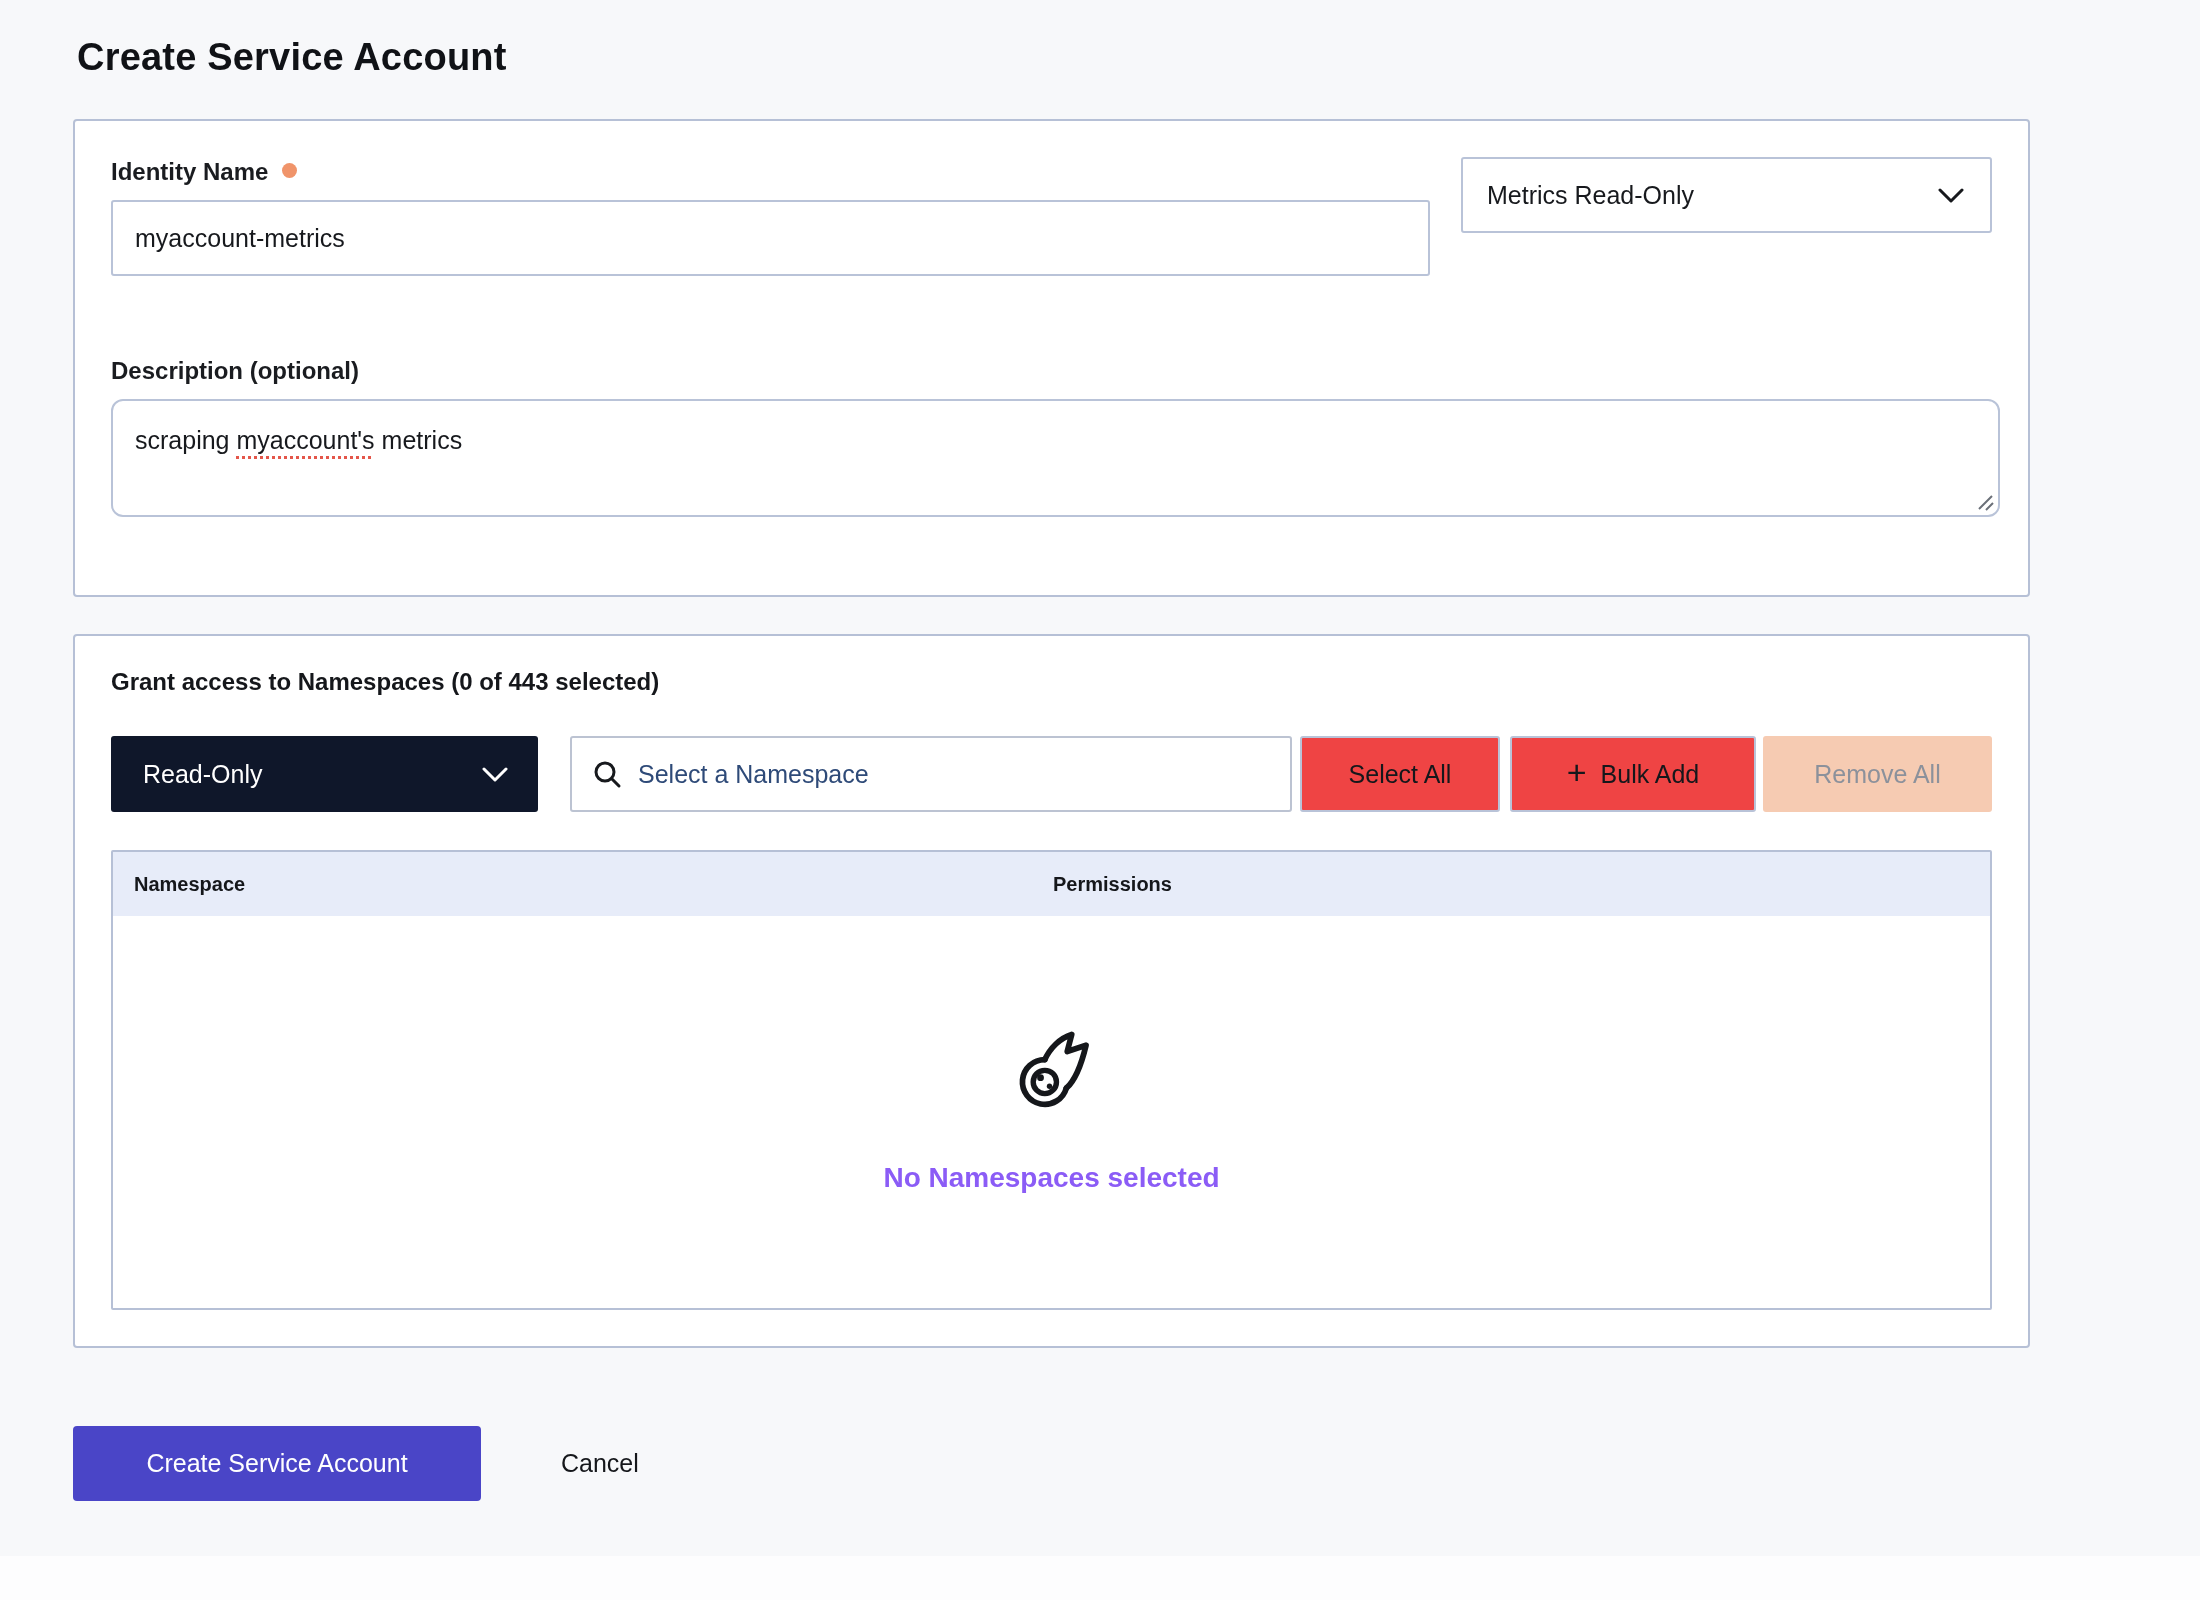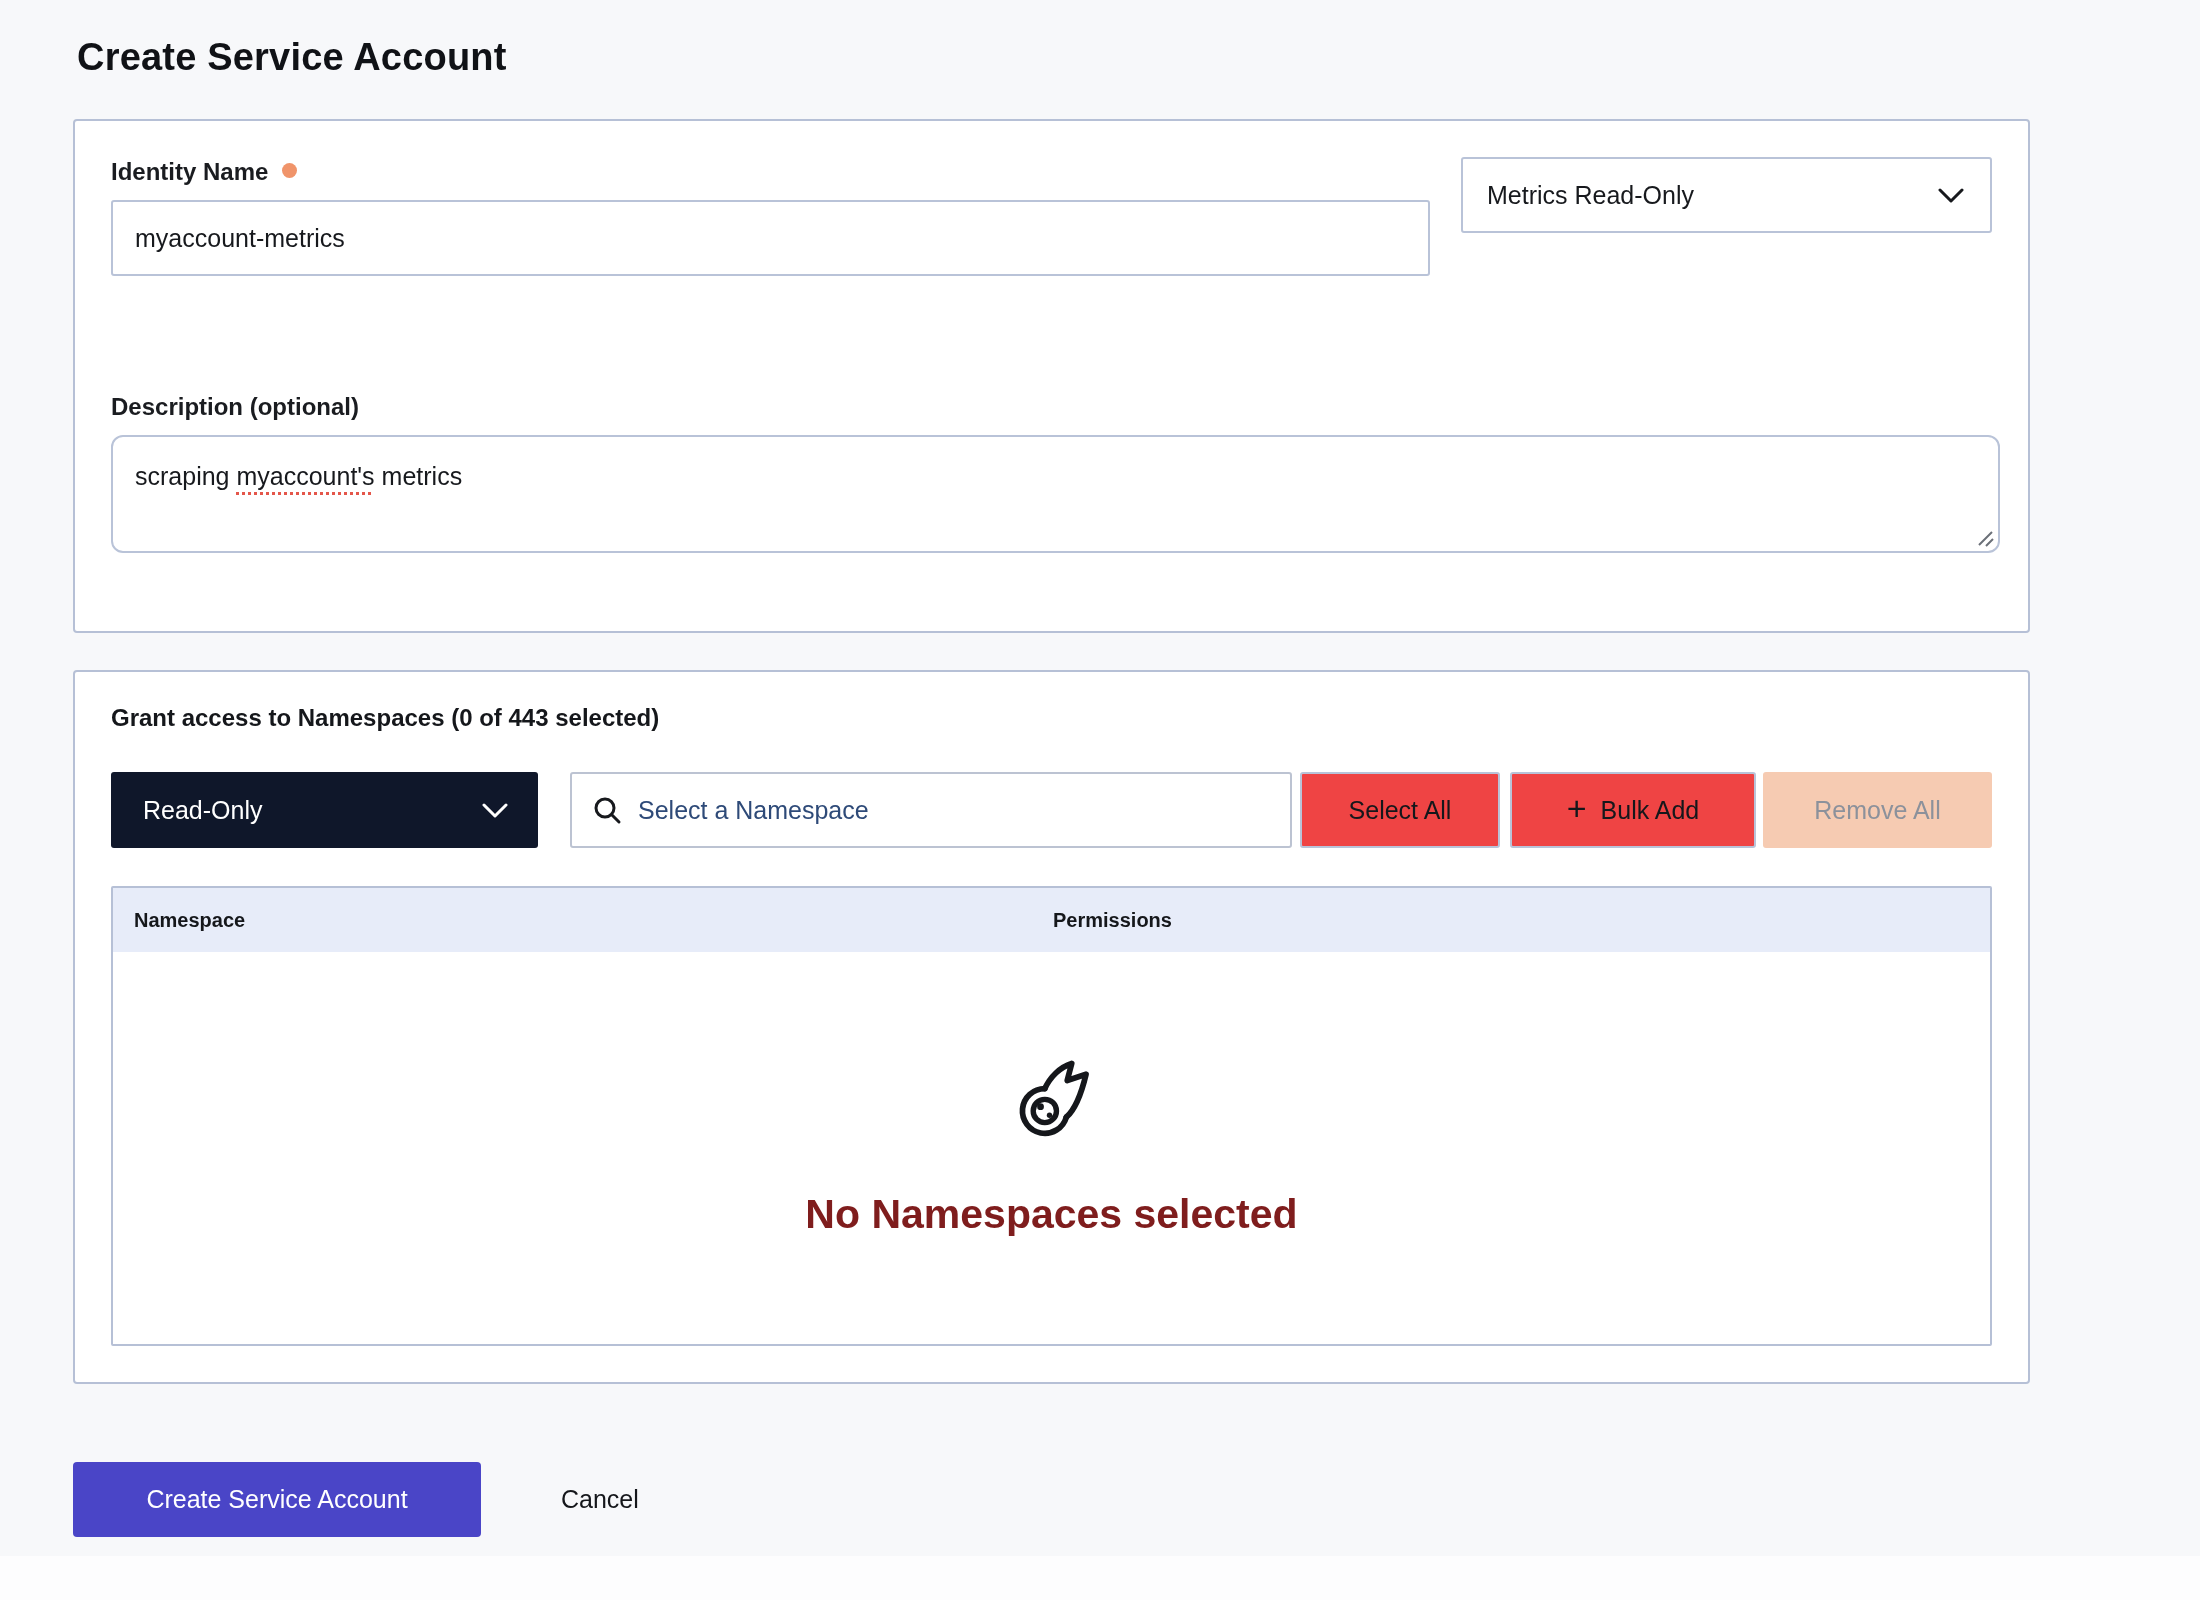--- a/index.html
+++ b/index.html
@@ -25,21 +25,21 @@
 
   .field-label {
     display: flex; align-items: center;
     font-size: 24px; font-weight: 700; color: #1a1c20;
     height: 30px; margin-bottom: 13px;
   }
   .req-dot {
     width: 15px; height: 15px; border-radius: 50%;
     background: #f0946a; margin-left: 14px; margin-top: -4px;
   }
-  .fields-row { display: flex; gap: 31px; margin-bottom: 116px; }
+  .fields-row { display: flex; gap: 31px; margin-bottom: 80px; }
   .field-identity { width: 1319px; }
   .field-role { flex: 1; }
 
   .text-input {
     width: 100%; height: 76px;
     border: 2px solid #b9c3d8; border-radius: 3px;
     font-family: "Liberation Sans", sans-serif;
     font-size: 25px; color: #17191d;
     padding: 11px 22px; background: #fff; outline: none;
   }
@@ -103,21 +103,21 @@
     display: flex; height: 64px; background: #e7ecf9; align-items: center;
     font-size: 20px; font-weight: 700; color: #15171b;
   }
   .th-namespace { width: 940px; padding-left: 21px; }
   .th-permissions { flex: 1; }
   .ns-table-body {
     height: 392px; background: #fff;
     display: flex; flex-direction: column; align-items: center; justify-content: center;
     gap: 46px;
   }
-  .empty-text { font-size: 41px; font-weight: 700; color: #7f1d1d; }
+  .empty-text { font-size: 28px; font-weight: 700; color: #8b5cf6; }
 
   .footer-actions { display: flex; align-items: center; margin-top: 78px; }
   .btn-create {
     width: 408px; height: 75px; background: #4a45c7; color: #fff;
     font-size: 25px; font-weight: 500; border-radius: 4px;
   }
   .btn-cancel {
     background: transparent; color: #15171b; font-size: 25px;
     margin-left: 68px; height: 75px; padding: 0 12px;
   }

